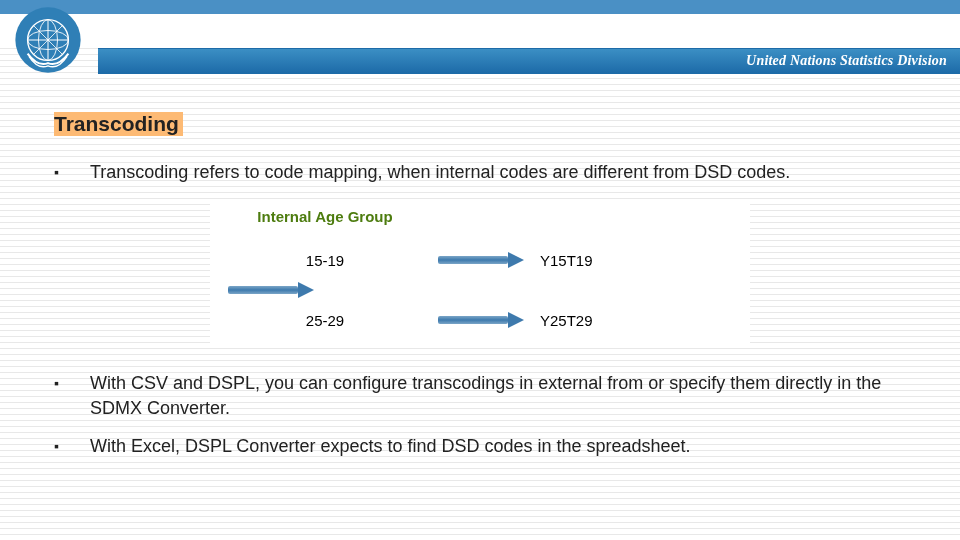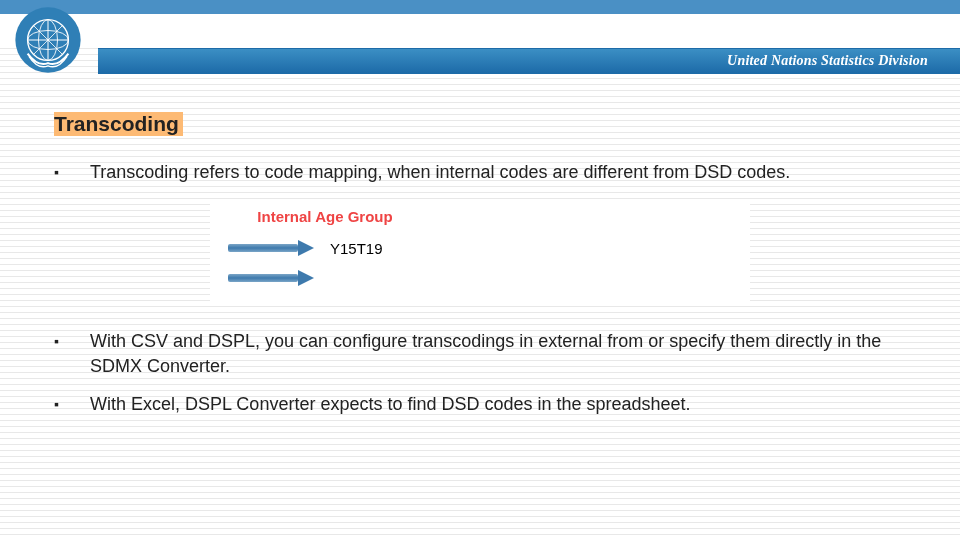--- a/index.html
+++ b/index.html
@@ -39,21 +39,21 @@
   }
   .banner {
     position: absolute;
     top: 48px; left: 98px; right: 0; height: 26px;
     background: linear-gradient(to bottom, #3b8fc4 0%, #1d6ba8 100%);
     border-top: 1px solid #1d6ba8;
     border-bottom: 1px solid #1d6ba8;
     display: flex;
     align-items: center;
     justify-content: flex-end;
-    padding-right: 32px;
+    padding-right: 13px;
   }
   .banner span {
     color: #fff;
     font-style: italic;
     font-weight: bold;
     font-size: 14px;
     font-family: "Times New Roman", Times, serif;
     letter-spacing: 0.2px;
   }
   .content {
@@ -94,22 +94,22 @@
   .diagram {
     margin: 18px auto 28px auto;
     width: 540px;
     background: #fff;
     padding: 6px 10px 8px 10px;
   }
   .diag-head {
     display: flex;
     font-weight: bold;
     font-size: 15px;
-    color: #ef4444;
-    margin-bottom: 8px;
+    color: #4d7c0f;
+    margin-bottom: 20px;
     font-family: Arial, sans-serif;
     align-items: center;
   }
   .diag-head .col-l { flex: 0 0 210px; text-align: center; }
   .diag-head .col-m { flex: 0 0 110px; }
   .diag-head .col-r { flex: 1; text-align: center; }
   .diag-row {
     display: flex;
     align-items: center;
     height: 30px;
@@ -174,35 +174,46 @@
       <span class="txt">Transcoding refers to code mapping, when internal codes are different from DSD codes.</span>
     </li>
   </ul>
 
   <div class="diagram">
     <div class="diag-head">
       <div class="col-l">Internal Age Group</div>
       <div class="col-m"></div>
     </div>
     <div class="diag-row">
+      <div class="col-l">15-19</div>
       <div class="col-m">
           <div class="arrow">
             <div class="shaft"></div>
             <div class="head"></div>
           </div>
         </div>
       <div class="col-r">Y15T19</div>
     </div>
     <div class="diag-row">
       <div class="col-m">
           <div class="arrow">
             <div class="shaft"></div>
             <div class="head"></div>
           </div>
         </div>
+    </div>
+    <div class="diag-row">
+      <div class="col-l">25-29</div>
+      <div class="col-m">
+          <div class="arrow">
+            <div class="shaft"></div>
+            <div class="head"></div>
+          </div>
+        </div>
+      <div class="col-r">Y25T29</div>
     </div>
   </div>
 
   <ul class="bullets">
     <li>
       <span class="blt">▪</span>
       <span class="txt">With CSV and DSPL, you can configure transcodings in external from or specify them directly in the SDMX Converter.</span>
     </li>
     <li>
       <span class="blt">▪</span>

